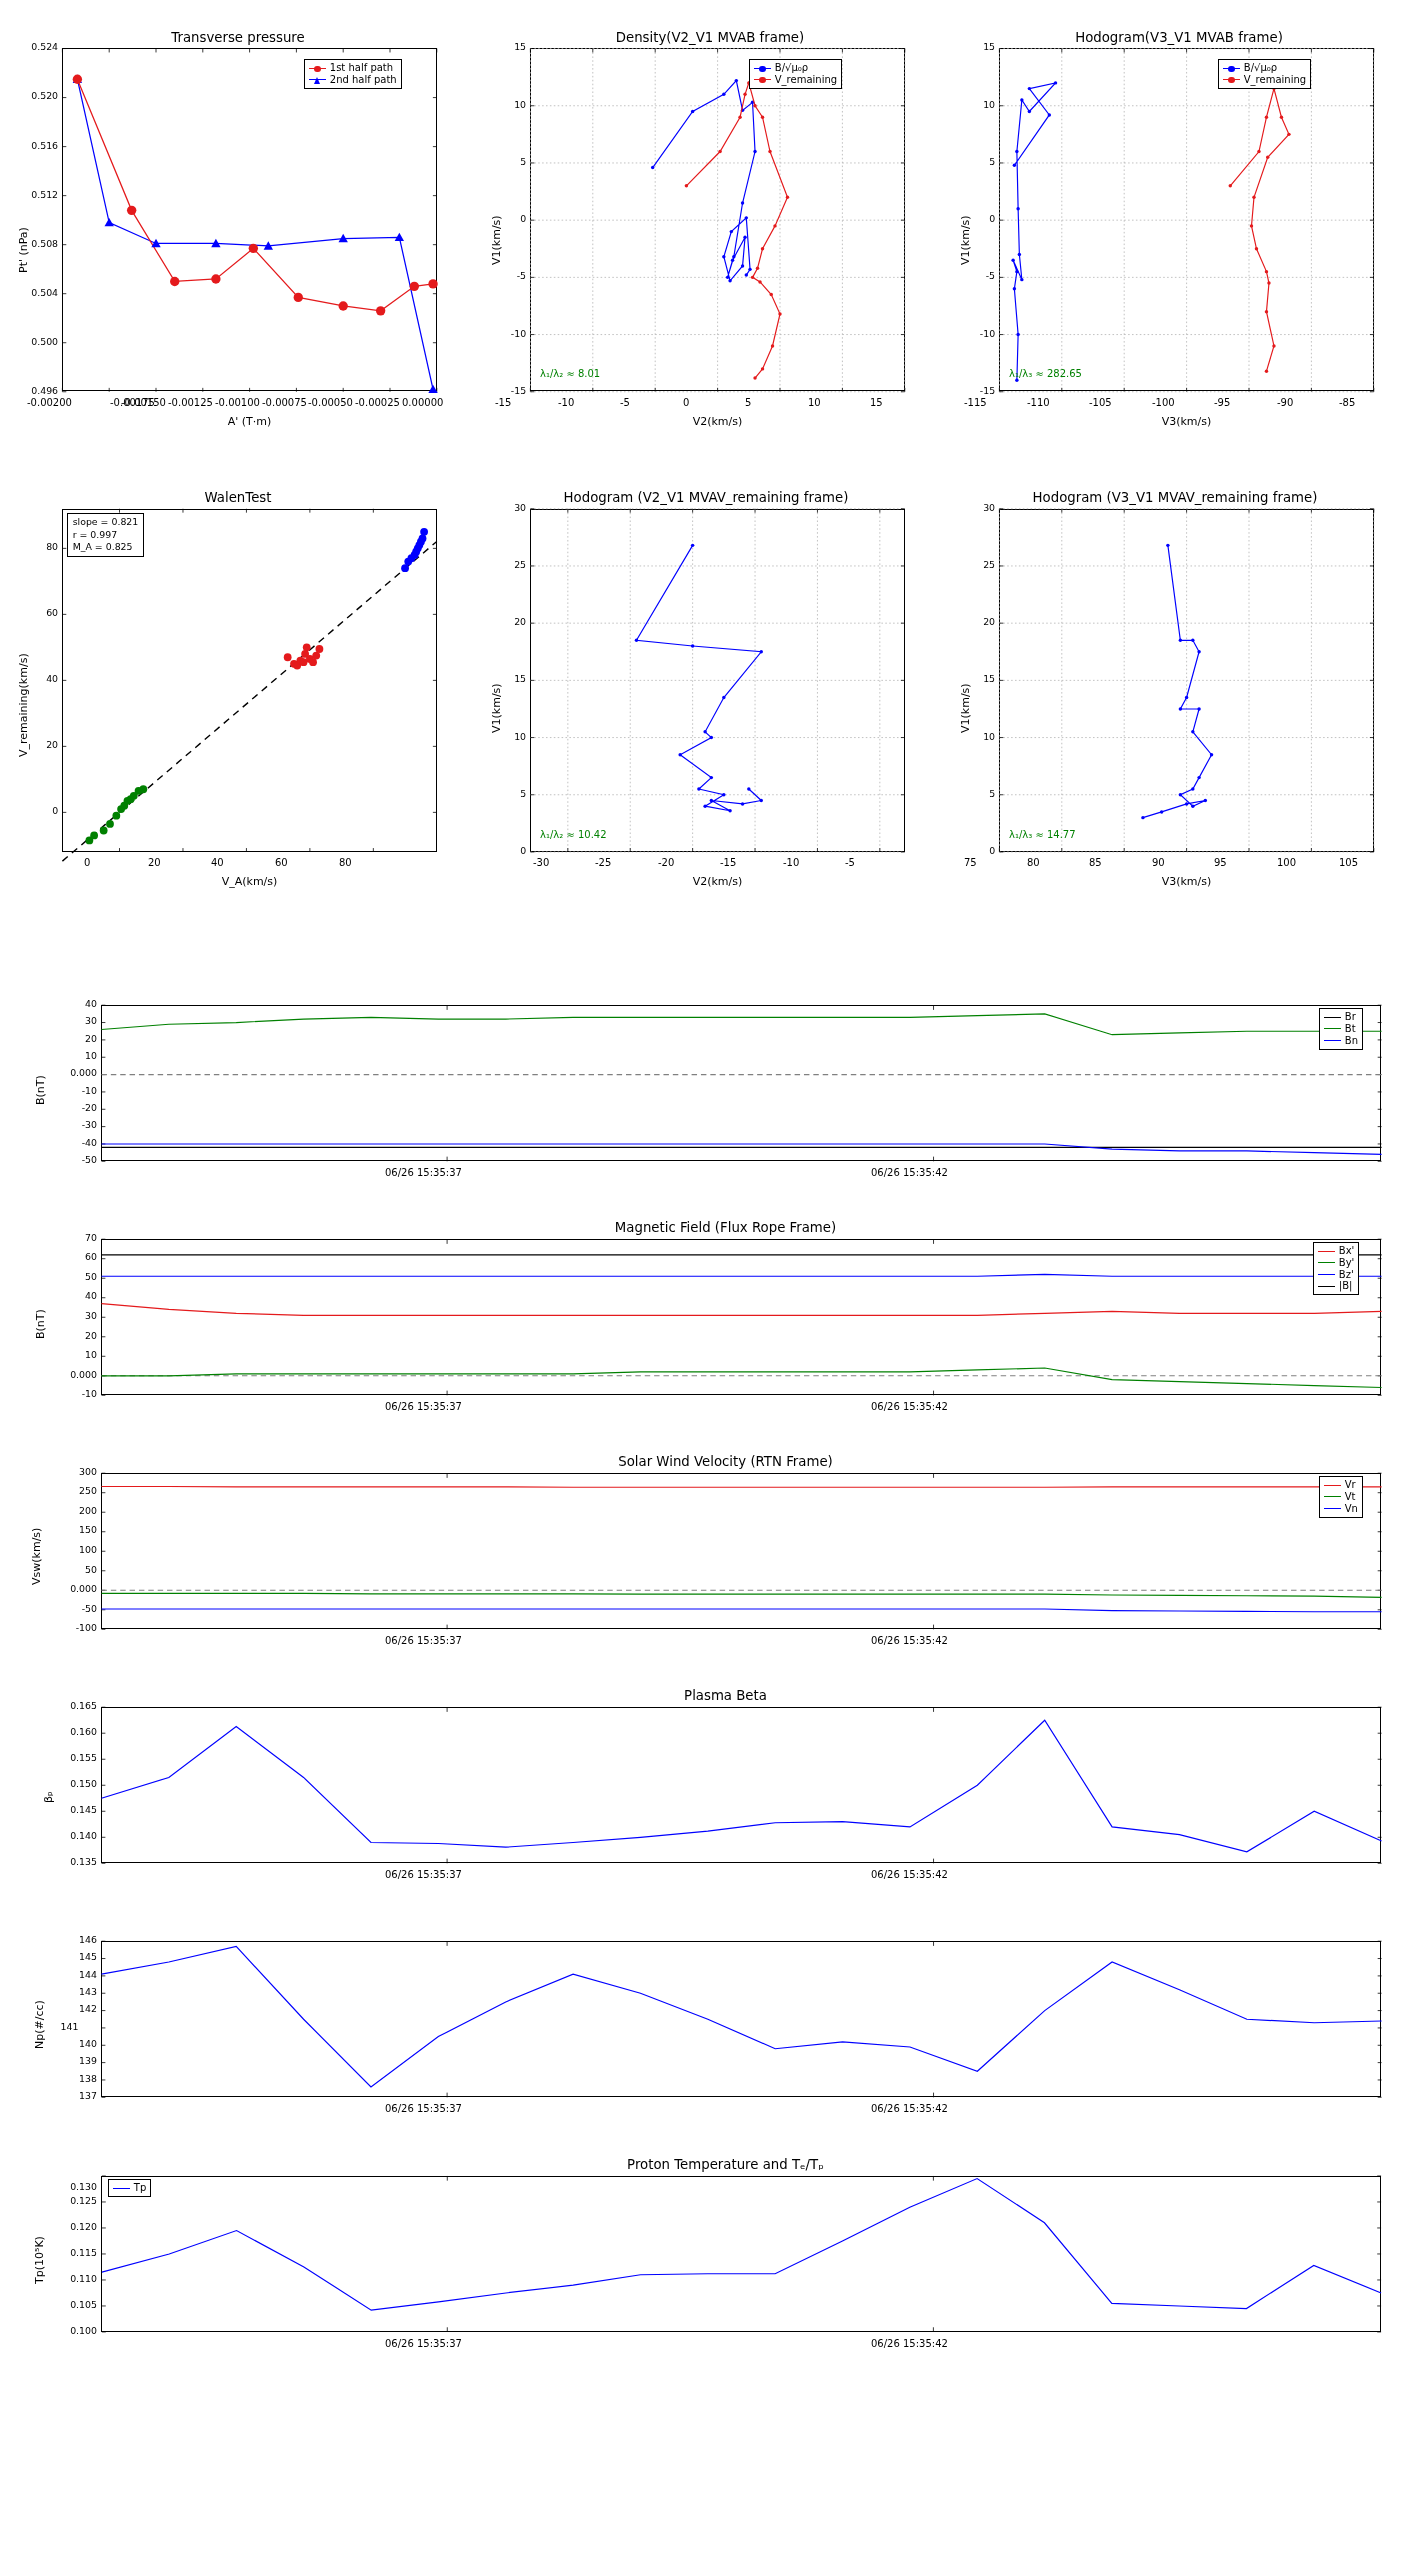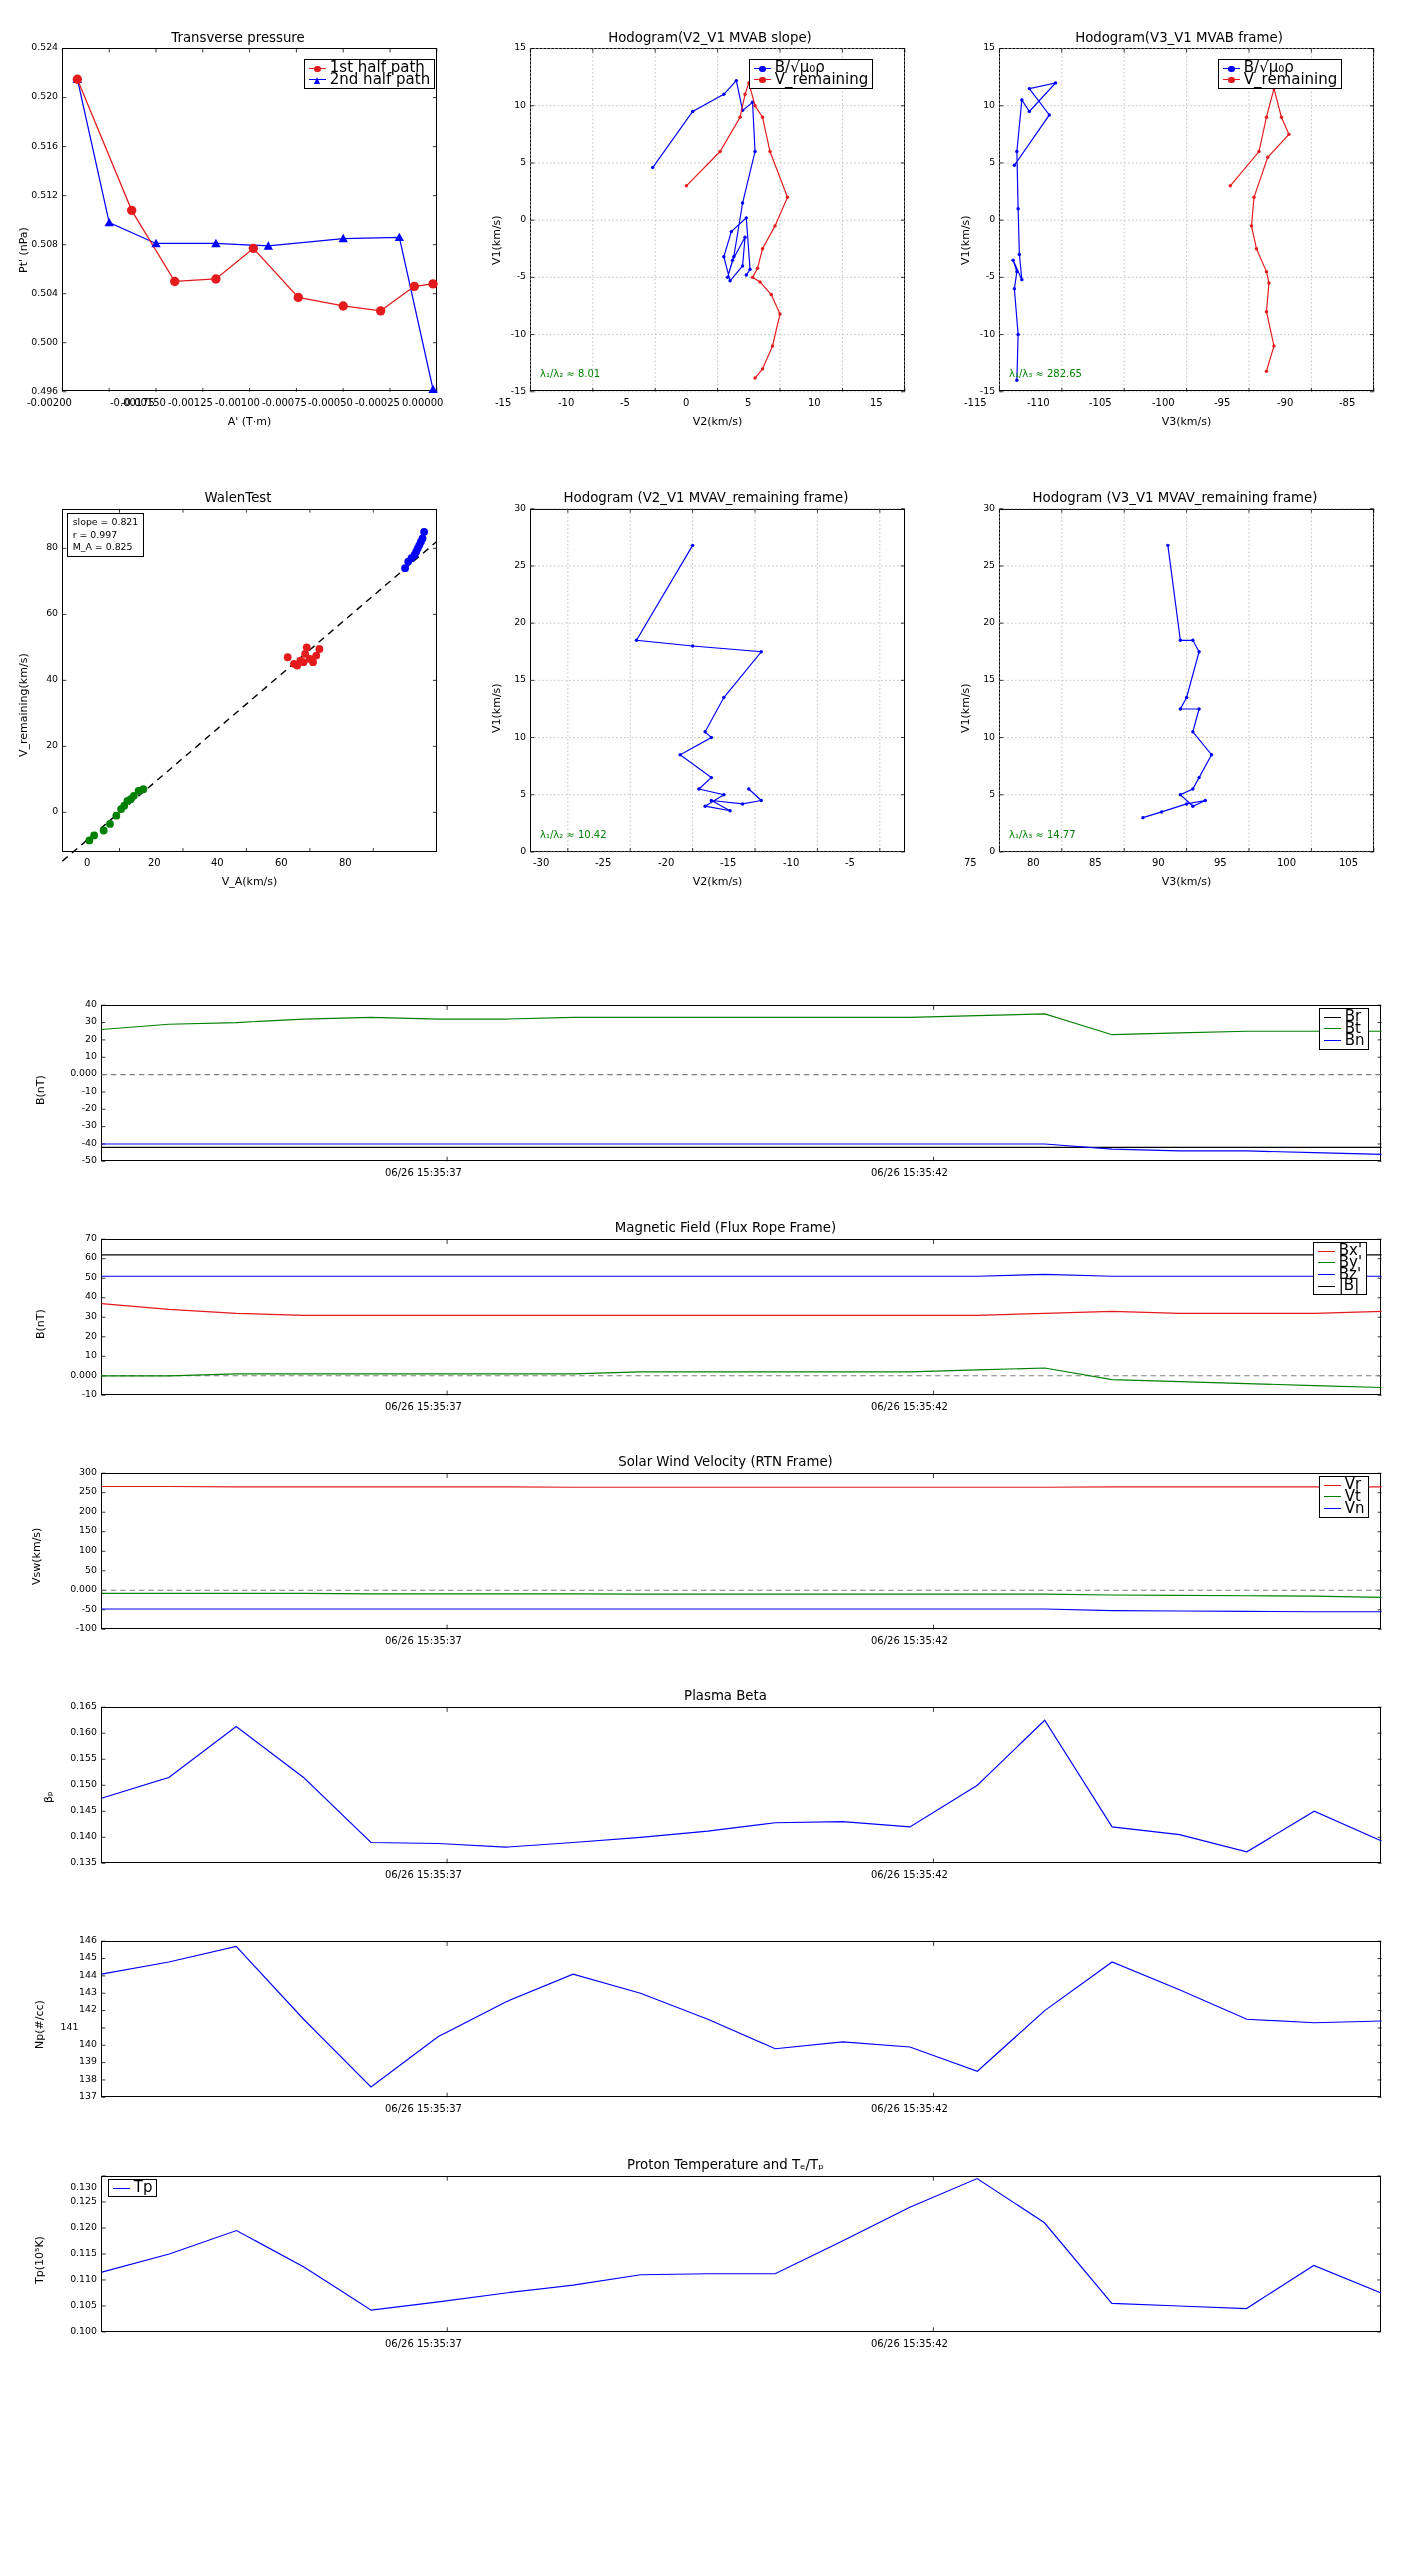--- a/index.html
+++ b/index.html
@@ -5,21 +5,21 @@
   html,body{margin:0;padding:0;background:#ffffff;}
   body{width:1405px;height:2576px;font-family:"DejaVu Sans",sans-serif;color:#000;}
   .page{position:relative;width:1405px;height:2576px;}
   .panel{position:absolute;box-sizing:border-box;}
   .axes{position:absolute;border:0.8px solid #000;background:#fff;box-sizing:border-box;}
   .ptitle{position:absolute;text-align:center;font-size:13.3px;color:#000;white-space:nowrap;}
   .xlabel{position:absolute;text-align:center;font-size:11px;white-space:nowrap;}
   .ylabel{position:absolute;font-size:11px;white-space:nowrap;transform-origin:0 0;transform:rotate(-90deg);}
   .tickx{position:absolute;font-size:10px;text-align:left;white-space:nowrap;}
   .ticky{position:absolute;font-size:9.4px;text-align:right;white-space:nowrap;}
-  .legend{position:absolute;border:0.8px solid #000;background:#fff;padding:2.3px 3.9px;font-size:15px;line-height:11.7px;}
+  .legend{position:absolute;border:0.8px solid #000;background:#fff;padding:2.3px 3.9px;font-size:10px;line-height:11.7px;}
   .legend .row{display:flex;align-items:center;gap:3.9px;white-space:nowrap;}
   .legend .swatch{display:inline-block;width:17px;height:0;border-top-width:1.6px;border-top-style:solid;position:relative;}
   .legend .mk{position:absolute;left:5.5px;top:-3.1px;width:6.2px;height:6.2px;border-radius:50%;}
   .legend .mkt{position:absolute;left:5.5px;top:-3.1px;width:0;height:0;border-left:3.9px solid transparent;border-right:3.9px solid transparent;}
   .annot{position:absolute;font-size:10px;white-space:nowrap;}
   .infobox{position:absolute;border:0.8px solid #000;background:#fff;font-size:9.4px;line-height:12.5px;padding:2.3px 4.7px;white-space:nowrap;}
   svg{position:absolute;left:0;top:0;overflow:visible;}
   .gridline{stroke:#b0b0b0;stroke-width:1;stroke-dasharray:2,3;}
   .zeroline{stroke:#808080;stroke-width:1.4;stroke-dasharray:7,5;}
 </style>
@@ -116,21 +116,21 @@
       <div class="ticky" style="left: 3.1px; top: 336px; width: 55px;">0.500</div>
       <div class="ticky" style="left: 3.1px; top: 287px; width: 55px;">0.504</div>
       <div class="ticky" style="left: 3.1px; top: 238px; width: 55px;">0.508</div>
       <div class="ticky" style="left: 3.1px; top: 189px; width: 55px;">0.512</div>
       <div class="ticky" style="left: 3.1px; top: 140px; width: 55px;">0.516</div>
       <div class="ticky" style="left: 3.1px; top: 90px; width: 55px;">0.520</div>
       <div class="ticky" style="left: 3.1px; top: 41px; width: 55px;">0.524</div>
     </div>
 
   <div class="panel" style="left:468px;top:0;width:468px;height:445px;">
-    <div class="ptitle" style="left:47px;top:30px;width:390px;">Hodogram(V2_V1 MVAB slope)</div>
+    <div class="ptitle" style="left:47px;top:30px;width:390px;">Density(V2_V1 MVAB frame)</div>
     <div class="axes" id="ax2" style="left:62px;top:48px;width:375px;height:343px;"></div>
     <svg id="svg2" width="468" height="445" viewBox="0 0 600 570">
         <line x1="80" y1="62" x2="80" y2="502" class="gridline"></line>
         <line x1="80" y1="502" x2="80" y2="497" stroke="#000" stroke-width="1"></line>
         <line x1="80" y1="62" x2="80" y2="67" stroke="#000" stroke-width="1"></line>
         <line x1="160" y1="62" x2="160" y2="502" class="gridline"></line>
         <line x1="160" y1="502" x2="160" y2="497" stroke="#000" stroke-width="1"></line>
         <line x1="160" y1="62" x2="160" y2="67" stroke="#000" stroke-width="1"></line>
         <line x1="240" y1="62" x2="240" y2="502" class="gridline"></line>
         <line x1="240" y1="502" x2="240" y2="497" stroke="#000" stroke-width="1"></line>

